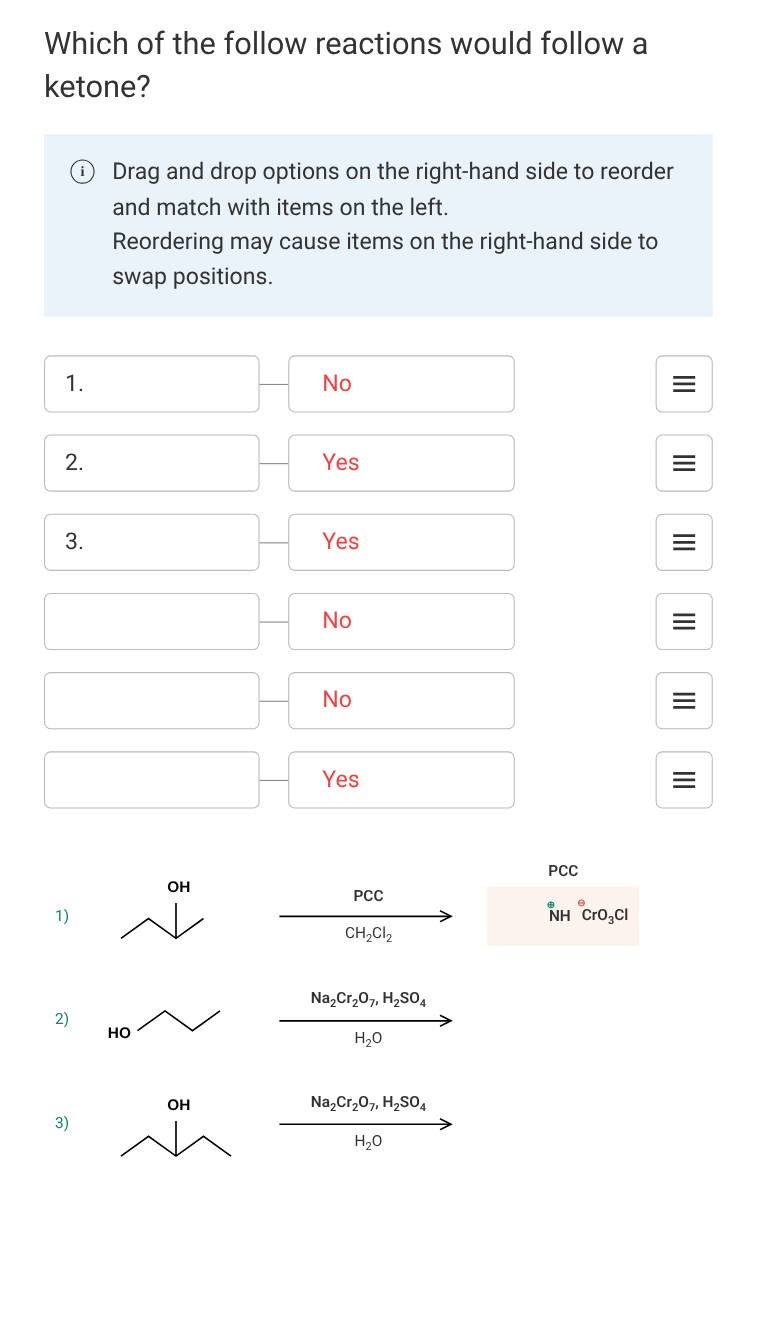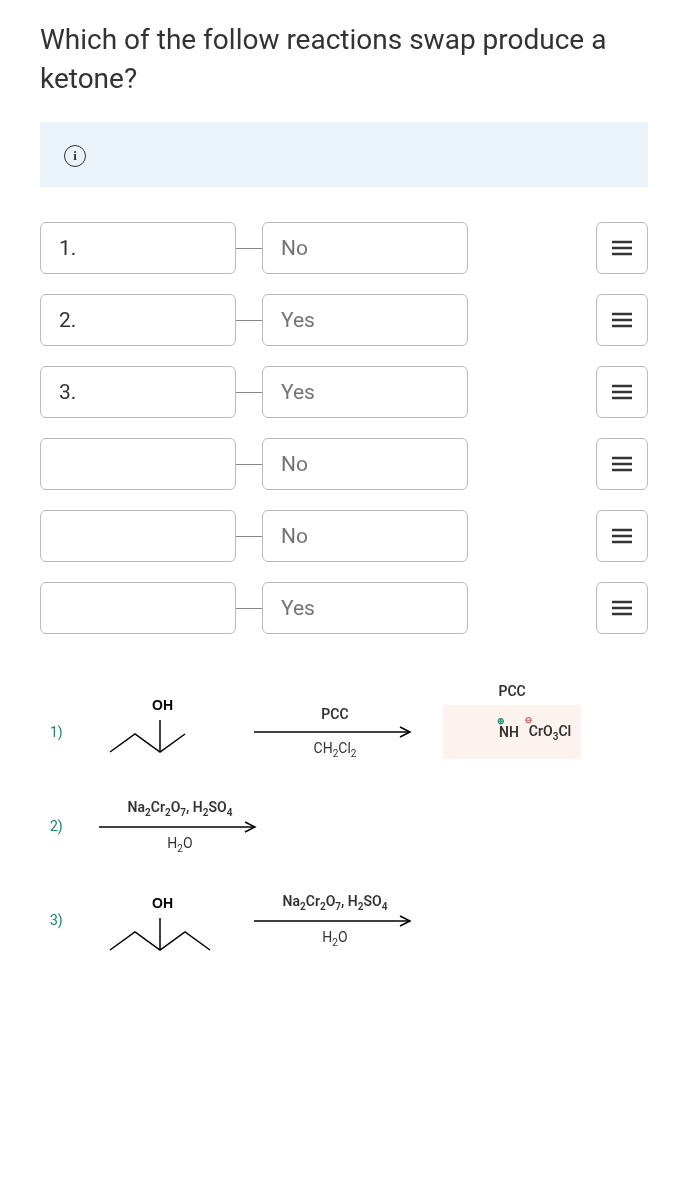--- a/index.html
+++ b/index.html
@@ -72,23 +72,23 @@
       height: 1.5px;
       background: #888;
     }
     .right-item {
       width: 206px;
       height: 52px;
       border: 1px solid #bbb;
       border-radius: 6px;
       display: flex;
       align-items: center;
-      padding: 0 18px;
+      padding: 0 30px;
       font-size: 21px;
-      color: #737373;
+      color: #ef4444;
     }
     .spacer {
       flex: 1;
     }
     .drag-handle {
       width: 52px;
       height: 52px;
       border: 1px solid #bbb;
       border-radius: 6px;
       display: flex;
@@ -185,25 +185,29 @@
       fill: #000;
     }
     .ring-text {
       font-size: 14px;
       font-weight: 600;
     }
   </style>
 </head>
 <body>
 
-<h1 class="question-title">Which of the follow reactions swap produce a ketone?</h1>
+<h1 class="question-title">Which of the follow reactions would follow a ketone?</h1>
 
 <div class="info-box">
   <div class="info-icon-wrap">
     <span>i</span>
+  </div>
+  <div class="info-text">
+    Drag and drop options on the right-hand side to reorder and match with items on the left.<br>
+    Reordering may cause items on the right-hand side to swap positions.
   </div>
 </div>
 
 <div class="matching-area">
   <div class="match-row">
     <div class="left-item">1.</div>
     <div class="connector"></div>
     <div class="right-item">No</div>
     <div class="spacer"></div>
     <div class="drag-handle">
@@ -316,20 +320,26 @@
         <span class="ring-text" style="position:relative; margin-left:6px;">
           <span style="font-size:9px; position:absolute; top:-8px; left:-4px; color:#d9534f;">⊖</span>
           CrO<span class="sub">3</span>Cl
         </span>
       </div>
     </div>
   </div>
 
   <div class="reaction-row">
     <div class="rx-num">2)</div>
+    <div class="mol-area">
+      <svg width="155" height="76" viewBox="0 0 155 76">
+        <polyline points="45,48 70,30 95,48 120,30"></polyline>
+        <text x="18" y="55" font-size="14" font-weight="600">HO</text>
+      </svg>
+    </div>
     <div class="arrow-area">
       <div class="arrow-top">Na<span class="sub">2</span>Cr<span class="sub">2</span>O<span class="sub">7</span>, H<span class="sub">2</span>SO<span class="sub">4</span></div>
       <div class="arrow-line">
         <svg viewBox="0 0 170 14">
             <line x1="4" y1="7" x2="160" y2="7"></line>
             <polyline points="150,2 160,7 150,12"></polyline>
           </svg>
       </div>
       <div class="arrow-bottom">H<span class="sub">2</span>O</div>
     </div>

